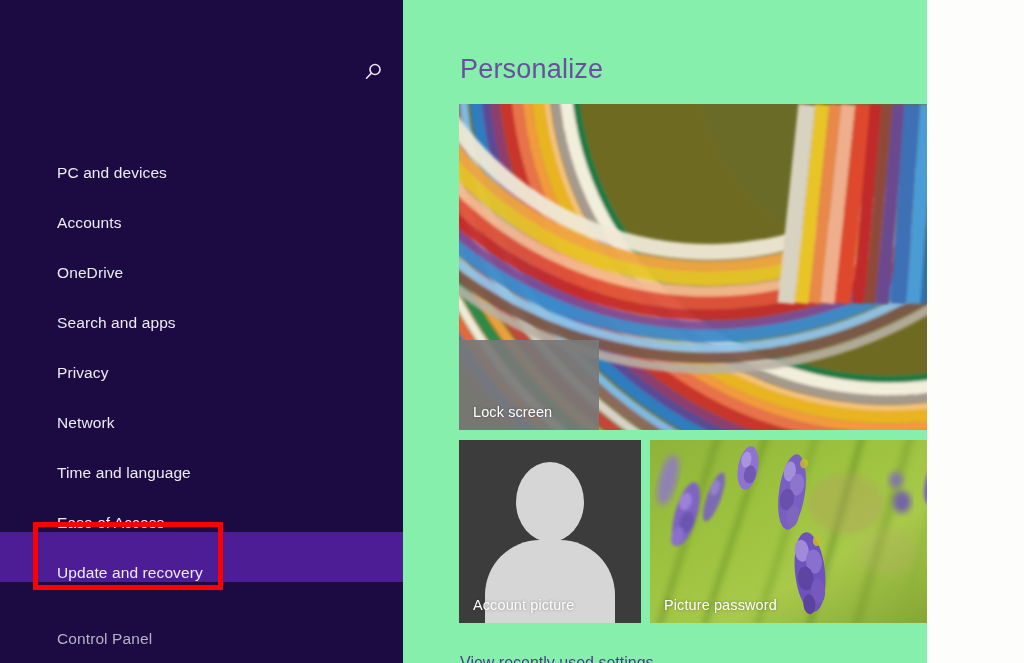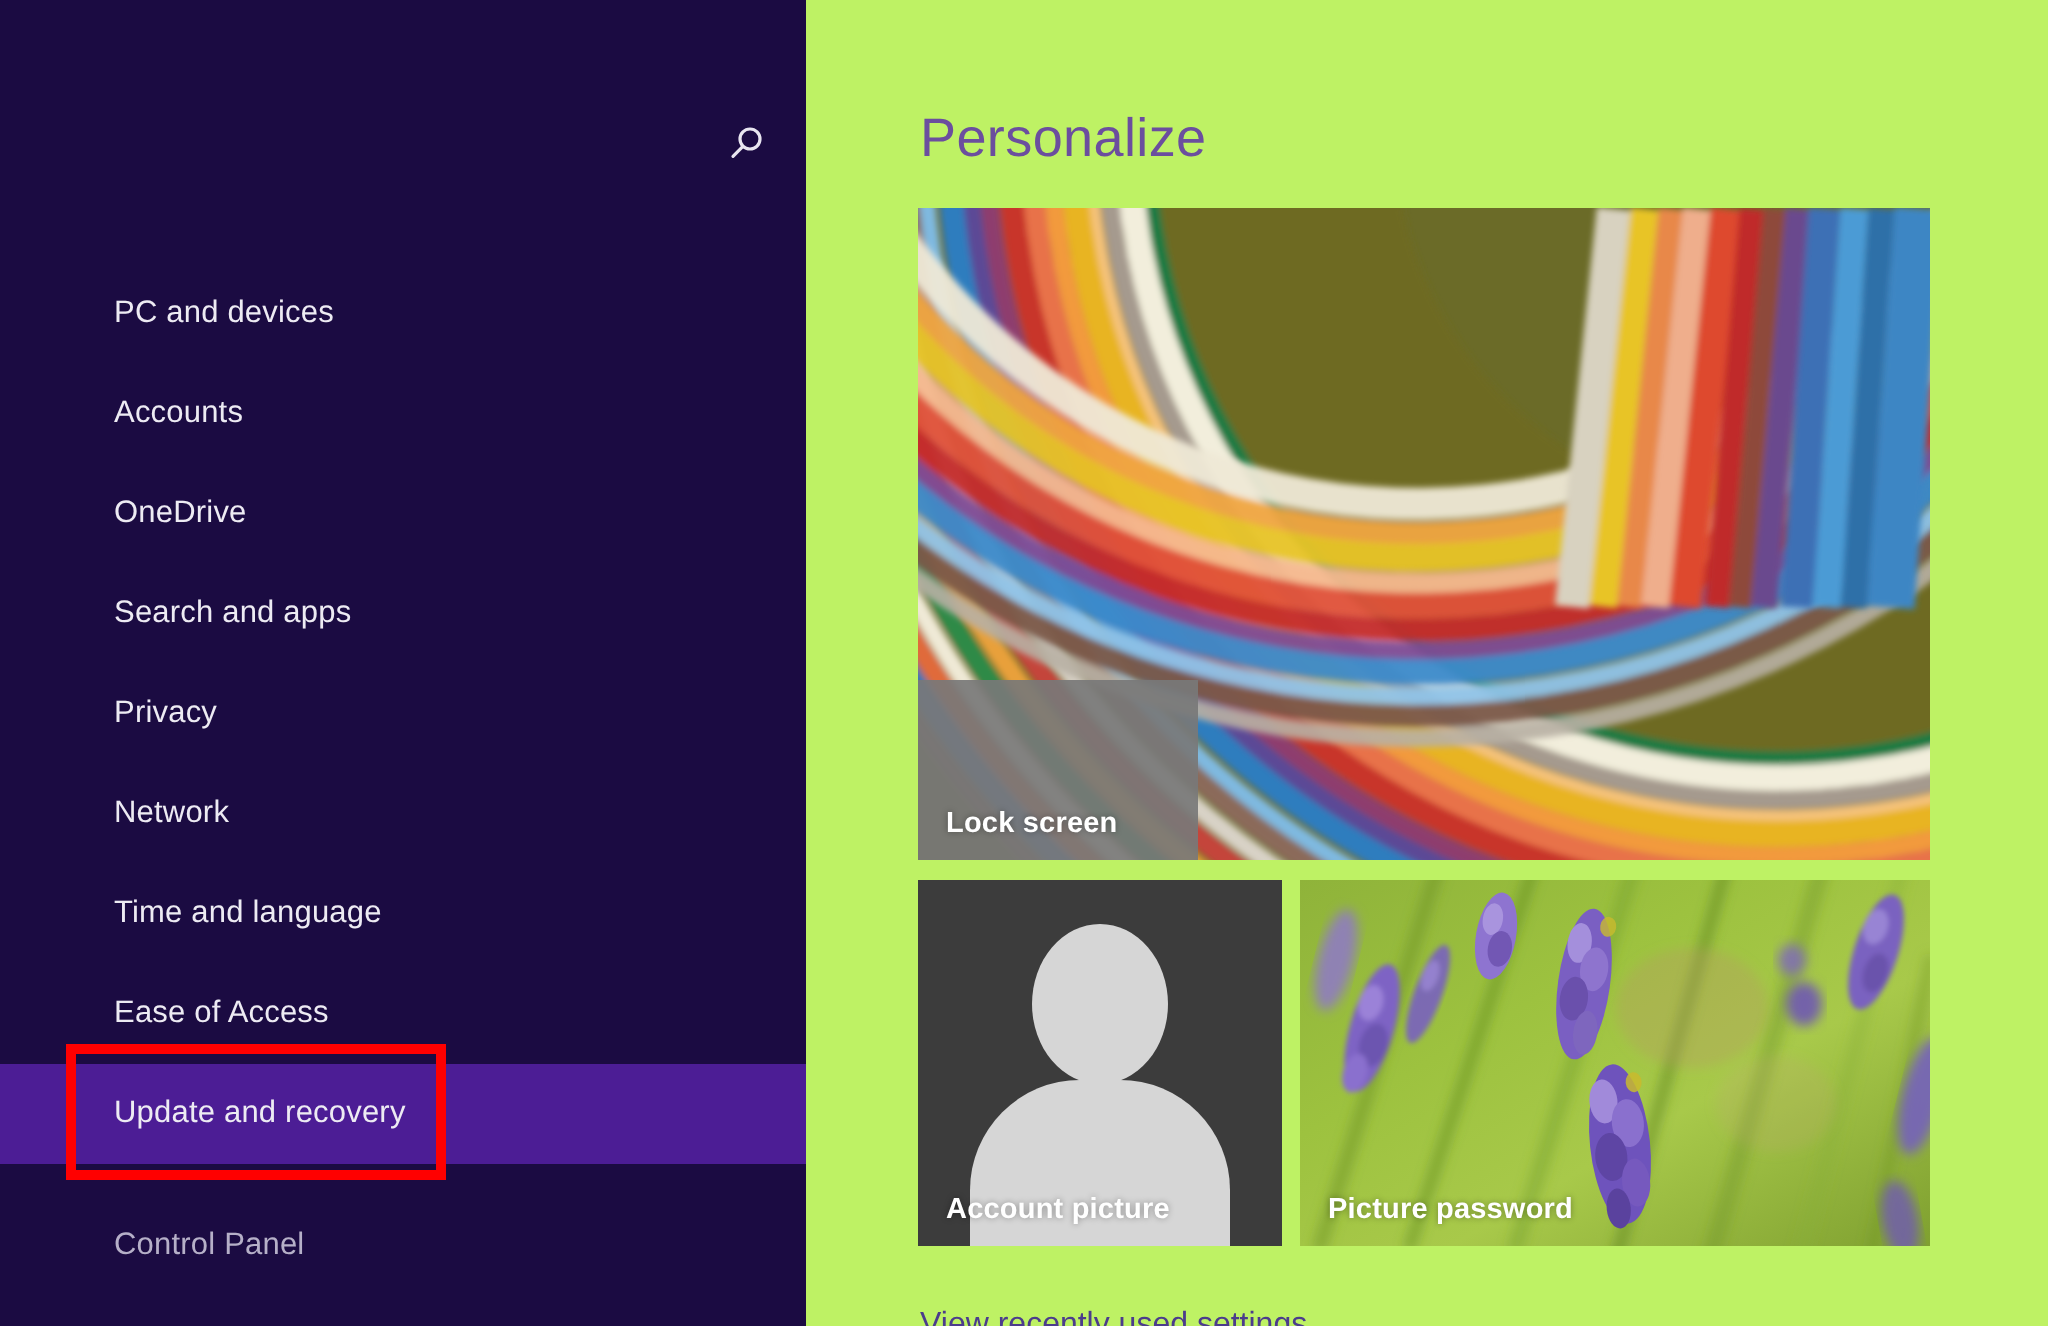--- a/index.html
+++ b/index.html
@@ -34,21 +34,21 @@
     display:flex; align-items:center; justify-content:center;
     cursor:pointer;
   }
   #search-btn svg { display:block; }
 
   #nav-list { position:absolute; left:0; top:132px; width:403px; }
   .nav-item {
     position:relative;
     height:50px;
     width:403px;
-    display:flex; align-items:center;
+    display:flex; align-items:flex-end;
     cursor:pointer;
   }
   .nav-item .nav-label {
     padding-left:57px;
     font-size:15.5px;
     font-weight:400;
     color:#EDEBF3;
     white-space:nowrap;
     letter-spacing:0.1px;
   }
@@ -62,42 +62,42 @@
     left:33px; top:522px;
     width:190px; height:68px;
     border:5px solid #FF0000;
     pointer-events:none;
     z-index:40;
   }
 
   
   #main {
     position:absolute; left:403px; top:0;
-    width:621px; height:663px;
-    background:#bef264;
+    width:524px; height:663px;
+    background:#86efac;
     overflow:hidden;
   }
   #page-title {
     position:absolute; left:57px; top:54px;
     font-size:27px; font-weight:300;
     color:#6B4E9E; letter-spacing:0.2px;
     white-space:nowrap;
   }
 
   .tile {
     position:absolute;
     overflow:hidden;
     cursor:pointer;
   }
   .tile-label {
     position:absolute;
     left:14px; bottom:10px;
     font-size:14.5px;
     color:#FFFFFF;
-    font-weight:700;
+    font-weight:400;
     letter-spacing:0.1px;
     white-space:nowrap;
     z-index:6;
     text-shadow:0 0 3px rgba(0,0,0,.35);
   }
 
   
   #tile-lock { left:56px; top:104px; width:506px; height:326px; background:#8a8a88; }
   #lock-art { position:absolute; inset:0; }
   #lock-art svg { display:block; width:100%; height:100%; }

